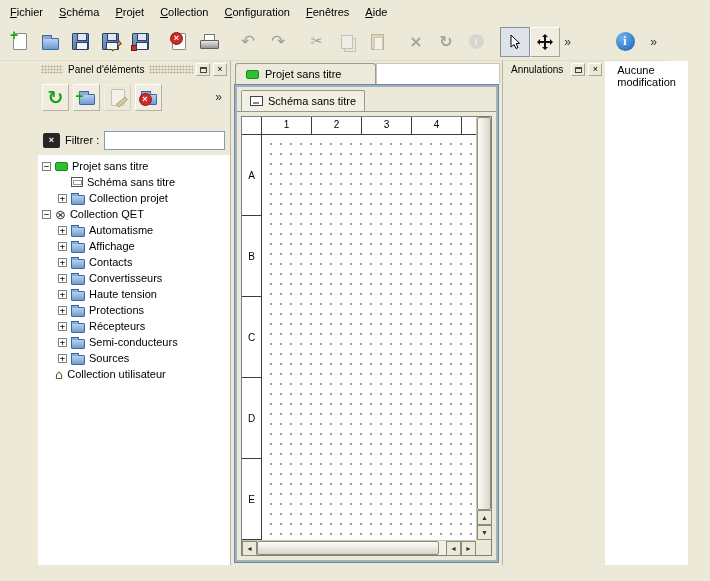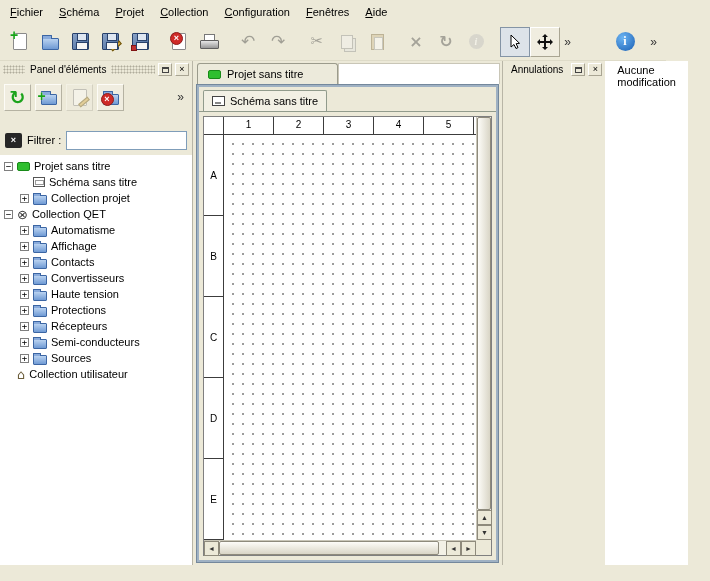--- a/index.html
+++ b/index.html
@@ -43,21 +43,21 @@
   .g-x{font-size:16px;font-weight:bold;color:#444;}
   .g-rot{font-size:16px;color:#444;font-weight:bold;}
   .icon-info-circle{width:15px;height:15px;border-radius:50%;background:#bdbdbd;color:#fff;font-weight:bold;font-style:italic;font-size:10px;display:flex;align-items:center;justify-content:center;font-family:"Liberation Serif",serif;flex:none;}
   .icon-about{width:19px;height:19px;border-radius:50%;background:radial-gradient(circle at 35% 30%,#6cb4f2,#1a5fb4);color:#fff;font-weight:bold;font-size:12px;font-family:"Liberation Serif",serif;display:flex;align-items:center;justify-content:center;flex:none;}
   .icon-copy{width:12px;height:14px;background:#f4f4f4;border:1px solid #8d8d8d;box-shadow:3px 3px 0 -1px #e2e2e2,3px 3px 0 0 #8d8d8d;flex:none;}
   .icon-paste{width:13px;height:16px;background:#cdb98a;border:1px solid #7d6a3c;position:relative;flex:none;}
   .icon-paste::before{content:"";position:absolute;left:2px;top:2px;width:7px;height:11px;background:#fff;border:1px solid #999;}
 
   
   .main{flex:1;display:flex;min-height:0;}
-  .left-dock{width:193px;display:flex;flex-direction:column;border-right:1px solid #b8b5a6;min-height:0;}
+  .left-dock{width:193px;display:flex;flex-direction:column;border-right:1px solid #b8b5a6;min-height:0;margin-left:38px;}
   .center{flex:1;display:flex;flex-direction:column;min-width:0;min-height:0;}
   .right-dock{width:164px;display:flex;border-left:1px solid #b8b5a6;min-height:0;}
 
   
   .dock-header{height:17px;display:flex;align-items:center;gap:3px;padding:0 3px;flex:none;}
   .dots{height:9px;background-image:radial-gradient(#b0ac9c 0.9px,transparent 1.1px);background-size:3px 3px;}
   .dots.fixed{width:22px;flex:none;}
   .dots.grow{flex:1;}
   .dock-title{font-size:10px;white-space:nowrap;padding:0 2px;}
   .dock-btn{width:14px;height:13px;border:1px solid;border-color:#fff #a9a593 #a9a593 #fff;background:#ece9d8;display:flex;align-items:center;justify-content:center;font-size:9px;line-height:1;flex:none;cursor:default;}

